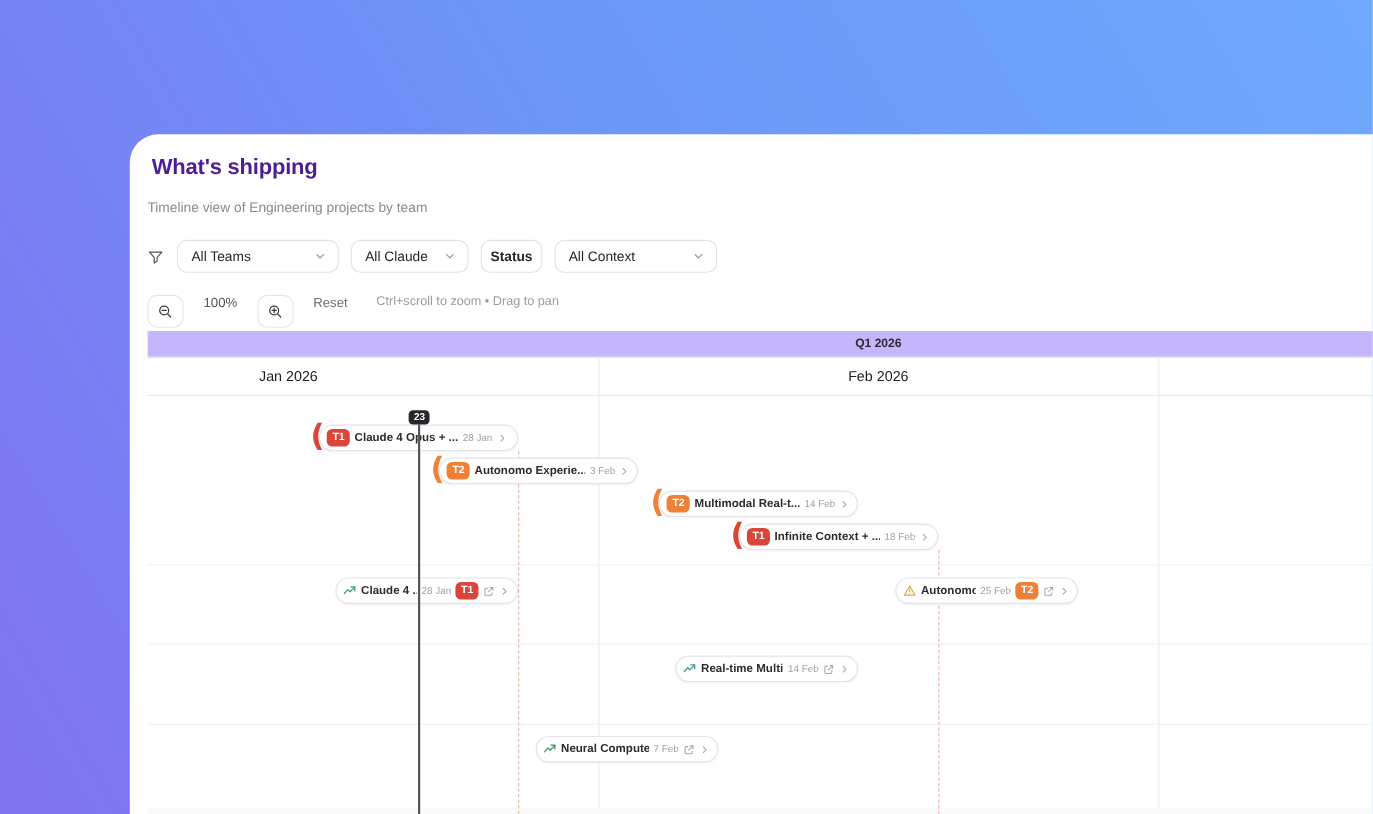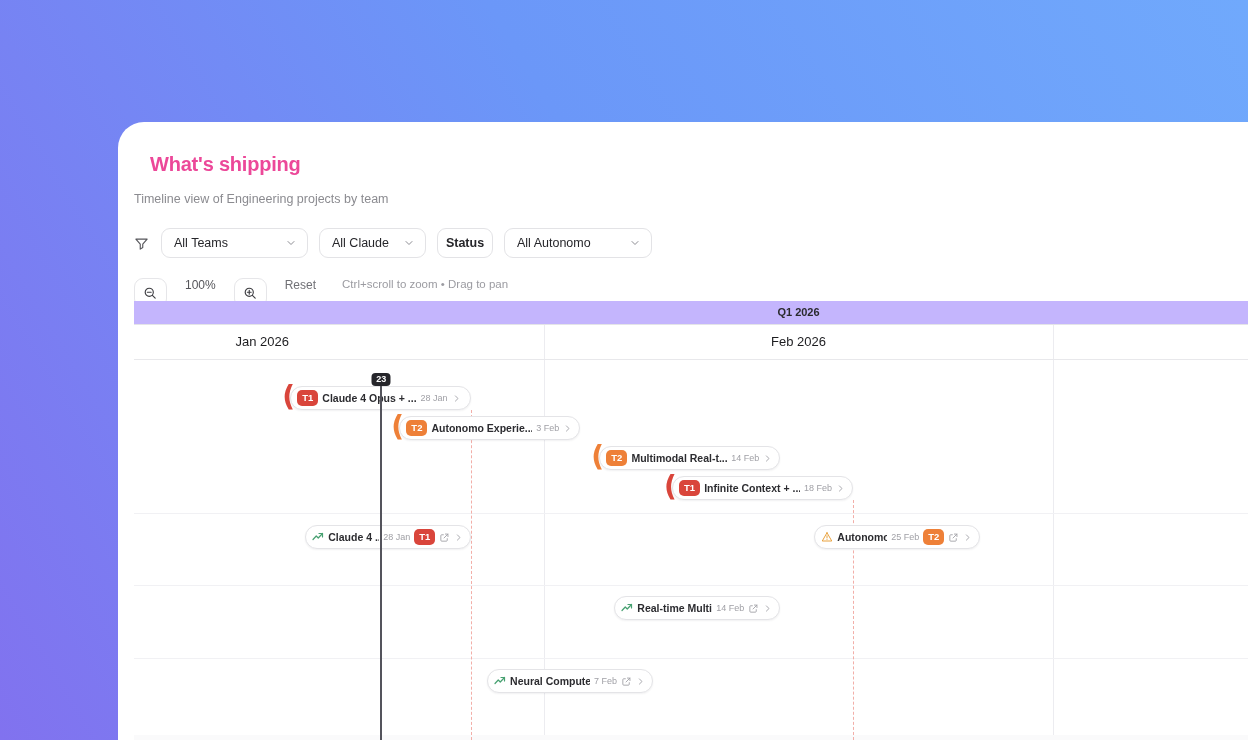--- a/index.html
+++ b/index.html
@@ -7,22 +7,22 @@
   body {
     width:1248px; height:740px; overflow:hidden;
     background: linear-gradient(59deg, #8172ef 0%, #6b97f8 55%, #70a9fc 100%);
     font-family: "Liberation Sans", sans-serif;
   }
   .card {
     position:absolute; left:118px; top:122px; right:0; bottom:0;
     background:#ffffff; border-top-left-radius:26px;
   }
   .page-header { padding:15px 16px 0 16px; }
-  .page-title { margin:16px; font-size:20px; font-weight:700; color:#ec4899; letter-spacing:-0.2px; }
-  .page-subtitle { margin:7px 0 0 0; font-size:12.5px; color:#8b8b90; }
+  .page-title { margin:4px; font-size:20px; font-weight:700; color:#4c1d95; letter-spacing:-0.2px; }
+  .page-subtitle { margin:18px 0 0 0; font-size:12.5px; color:#8b8b90; }
 
   .filter-row { display:flex; align-items:center; gap:11px; margin:22px 16px 0 16px; height:30px; }
   .fbox {
     height:30px; border:1px solid #e3e3e6; border-radius:9px; background:#fff;
     display:flex; align-items:center; justify-content:space-between;
     font-size:12.5px; color:#26262a; font-weight:500; padding:0 10px 0 12px;
     cursor:pointer;
   }
   .fbox.status { justify-content:center; font-weight:600; padding:0 12px; }
   .funnel-wrap { width:16px; display:flex; align-items:center; }
@@ -93,21 +93,21 @@
       <span class="icn">
           <svg width="12" height="12" viewBox="0 0 24 24" fill="none" stroke="#8d8d93" stroke-width="2" stroke-linecap="round" stroke-linejoin="round">
             <path d="M6 9l6 6 6-6"></path>
           </svg>
         </span>
     </div>
     <div class="fbox status" style="width:56px">
       <span>Status</span>
     </div>
     <div class="fbox" style="width:148px">
-      <span>All Autonomo</span>
+      <span>All Context</span>
       <span class="icn">
           <svg width="12" height="12" viewBox="0 0 24 24" fill="none" stroke="#8d8d93" stroke-width="2" stroke-linecap="round" stroke-linejoin="round">
             <path d="M6 9l6 6 6-6"></path>
           </svg>
         </span>
     </div>
   </div>
 
   <div class="zoom-row">
     <button class="zbtn">

